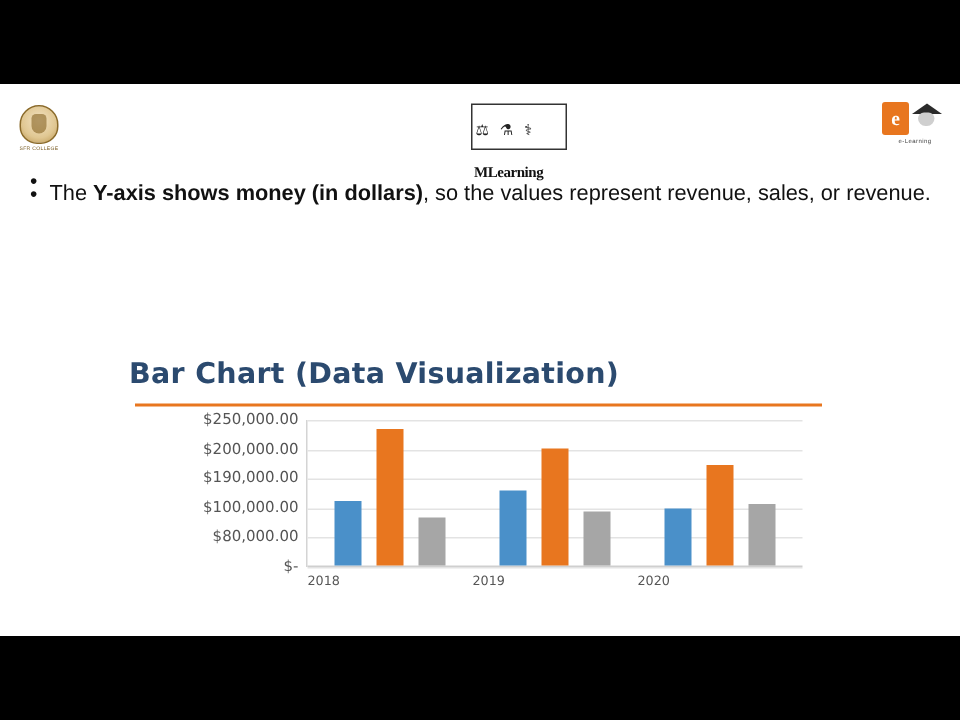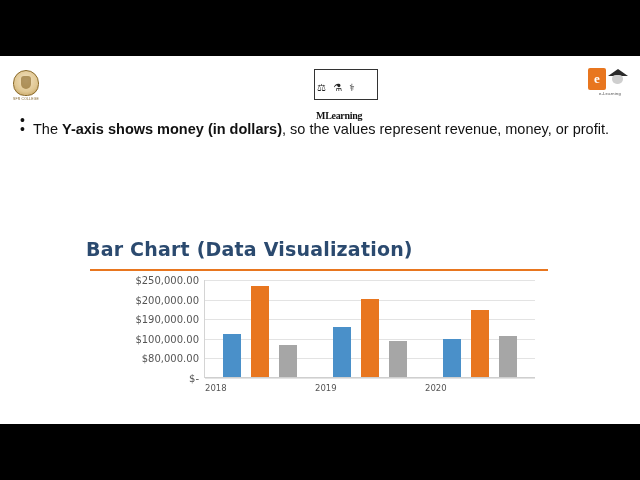--- a/index.html
+++ b/index.html
@@ -327,21 +327,21 @@
     </div>
 
     <div class="sfr-logo">
       <div class="ml-box"></div>
       <div class="ml-text">MLearning</div>
       <div class="ml-glyphs">⚖ ⚗ ⚕</div>
     </div>
 
     <div class="bullets" id="bullets">
         <div class="bullet"><span class="dot">•</span></div>
-        <div class="bullet"><span class="dot">•</span><span><span>The </span><b>Y-axis shows money (in dollars)</b><span>, so the values represent revenue, money, or profit.</span></span></div>
+        <div class="bullet"><span class="dot">•</span><span><span>The </span><b>Y-axis shows money (in dollars)</b><span>, so the values represent revenue, sales, or revenue.</span></span></div>
       </div>
 
     <div class="chart-block">
       <div class="chart-title">Bar Chart (Data Visualization)</div>
       <div class="title-rule"></div>
       <div class="plot-area" id="plot-area">
         <div class="baseline"></div>
       <div class="gridline" style="top: 0px;">
             <span class="axis-label">$250,000.00</span>
           </div>

